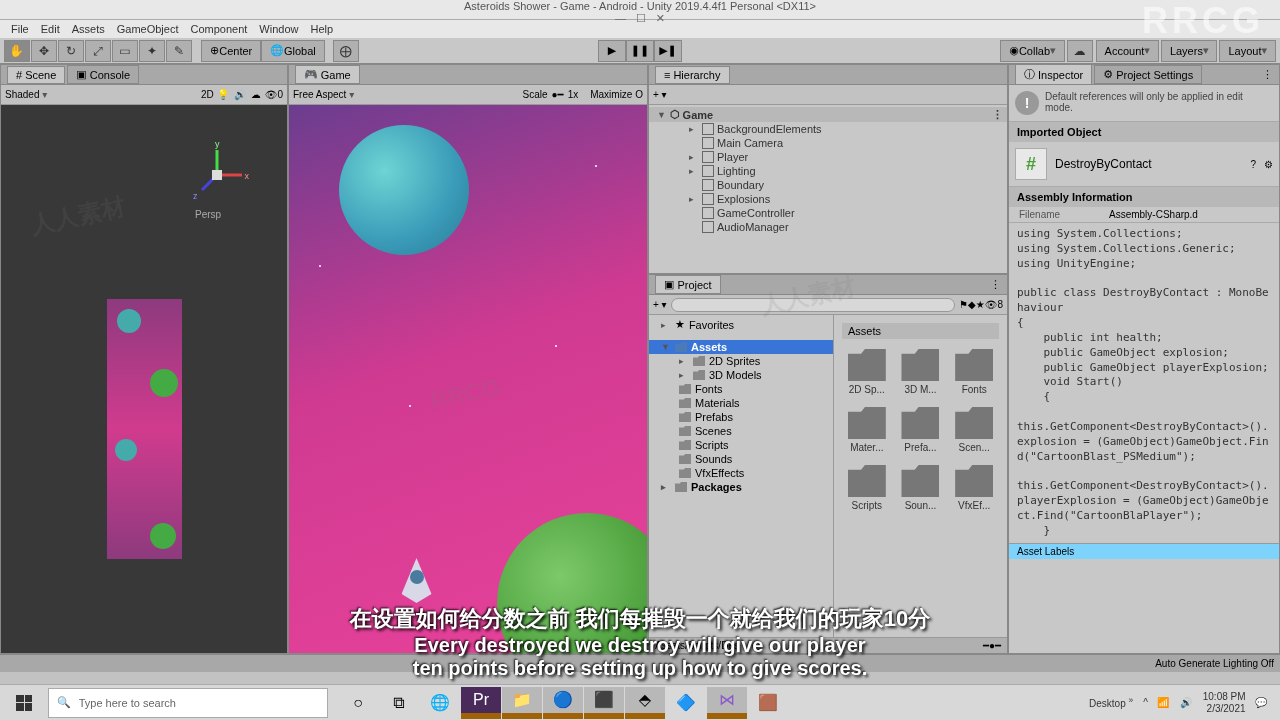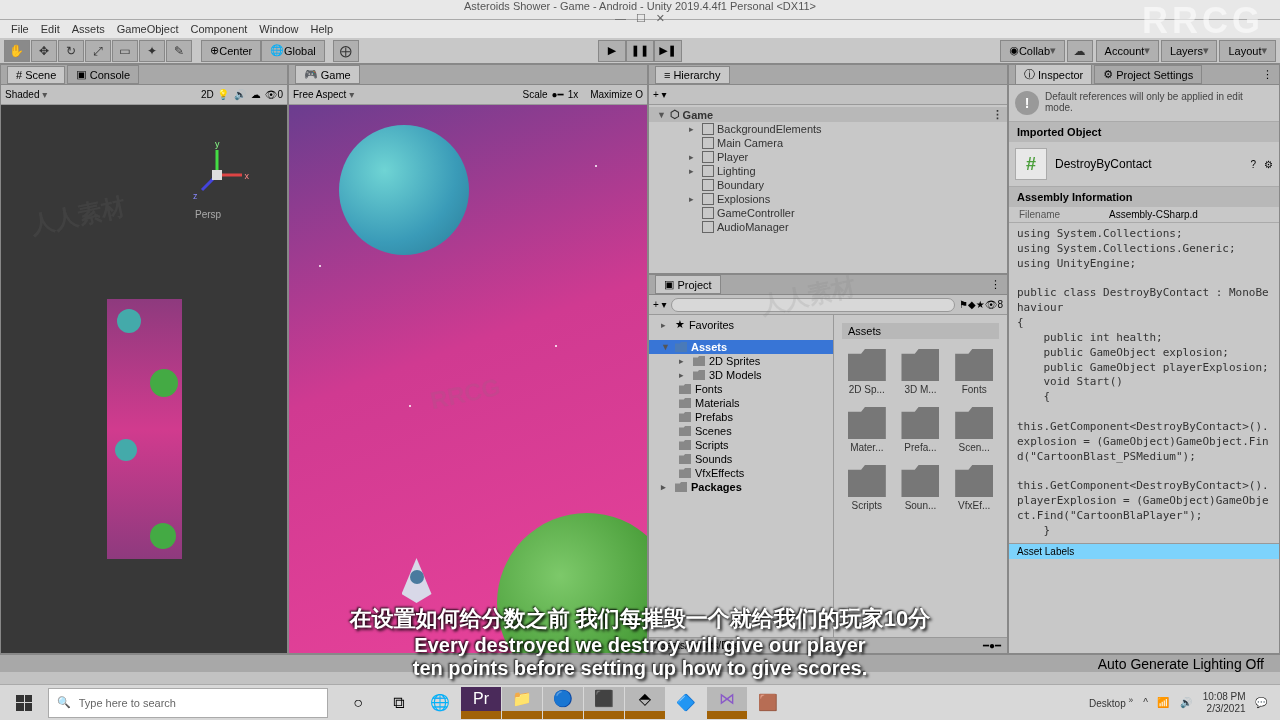--- a/index.html
+++ b/index.html
@@ -89,31 +89,31 @@
 .insp-code { padding: 4px 8px; font-family: Consolas, monospace; font-size: 11px; color: #333; line-height: 1.35; white-space: pre-wrap; word-break: break-all; }
 .insp-footer { padding: 2px 8px; background: #7dd3fc; border-top: 1px solid #999; font-size: 10px; }
 .insp-path-bar { padding: 2px 6px; background: #b0b0b0; font-size: 10px; border-top: 1px solid #999; display: flex; align-items: center; justify-content: space-between; }
 
 
 .right-col { display: flex; flex-direction: column; width: 360px; }
 .right-col .hierarchy-panel { height: 210px; width: auto; }
 .right-col .project-outer { flex: 1; display: flex; flex-direction: column; }
 
 
-.bottom-status { height: 18px; background: #a8a8a8; display: flex; align-items: center; padding: 0 16px; font-size: 14px; border-top: 1px solid #888; justify-content: flex-end; }
+.bottom-status { height: 18px; background: #a8a8a8; display: flex; align-items: center; padding: 0 6px; font-size: 10px; border-top: 1px solid #888; justify-content: flex-end; }
 
 
 .taskbar { position: absolute; bottom: 0; left: 0; right: 0; height: 36px; background: #d8d8d8; display: flex; align-items: center; padding: 0 4px; border-top: 1px solid #aaa; }
 .taskbar .start { width: 40px; height: 32px; display: flex; align-items: center; justify-content: center; }
 .win-icon { display: grid; grid-template-columns: 1fr 1fr; gap: 1px; width: 16px; height: 16px; }
 .win-icon div { background: #333; }
 .taskbar .search { width: 280px; height: 30px; background: white; border: 1px solid #aaa; margin: 0 4px; display: flex; align-items: center; padding: 0 8px; color: #666; gap: 8px; }
 .taskbar-icons { display: flex; gap: 1px; margin-left: 6px; }
 .task-icon { width: 40px; height: 32px; display: flex; align-items: center; justify-content: center; font-size: 16px; }
-.task-icon.active { background: #b8b8b8; border-bottom: 8px solid #a16207; }
+.task-icon.active { background: #b8b8b8; border-bottom: 6px solid #a16207; }
 .taskbar-right { margin-left: auto; display: flex; align-items: center; gap: 10px; color: #333; font-size: 10px; padding-right: 8px; }
 .clock { text-align: right; line-height: 1.2; }
 
 
 .subtitles { position: absolute; bottom: 40px; left: 0; right: 0; text-align: center; pointer-events: none; }
 .subtitle-line { color: white; font-size: 20px; font-weight: 600; text-shadow: 2px 2px 3px rgba(0,0,0,0.9), -1px -1px 2px rgba(0,0,0,0.9); font-family: "Microsoft YaHei", Arial, sans-serif; }
 .subtitle-line.cn { font-size: 22px; }
 
 
 .watermark { position: absolute; top: 0; right: 16px; font-size: 36px; font-weight: bold; color: rgba(255,255,255,0.55); letter-spacing: 4px; pointer-events: none; }

